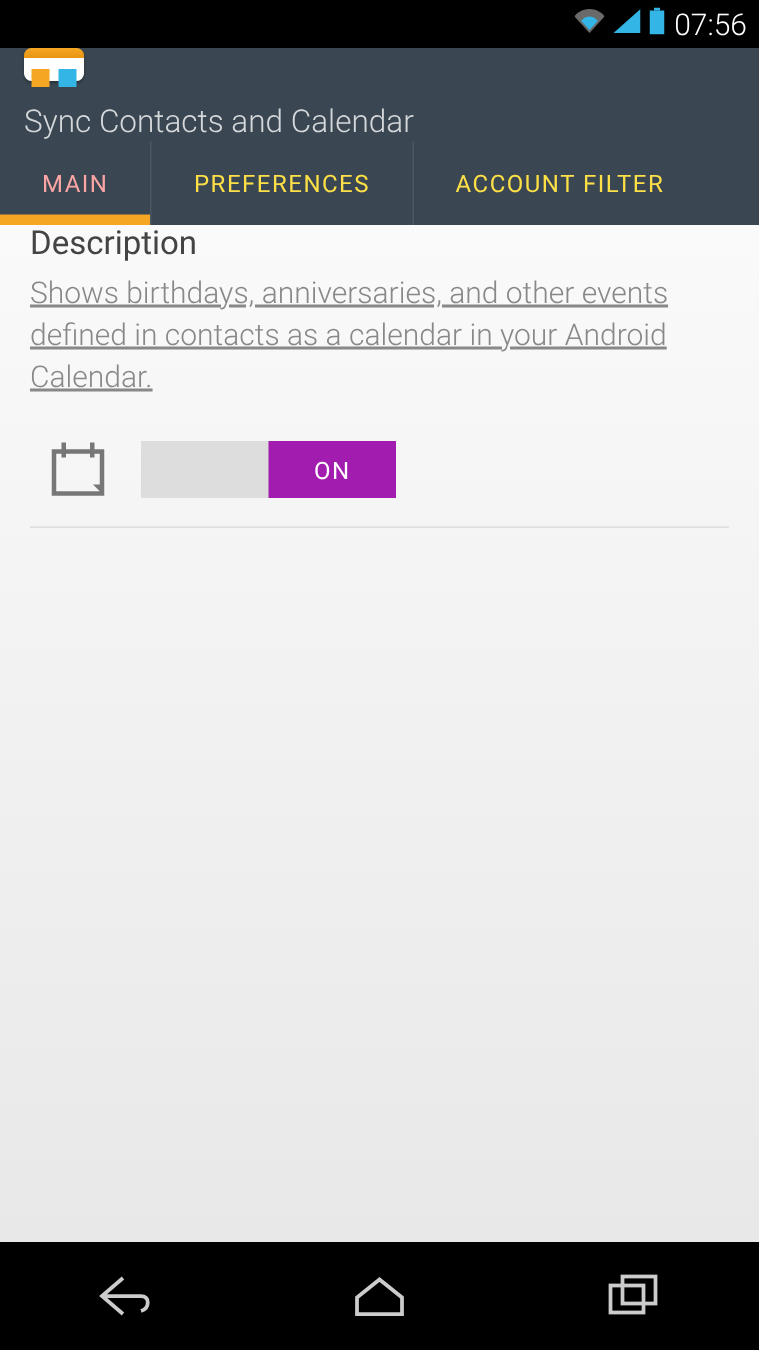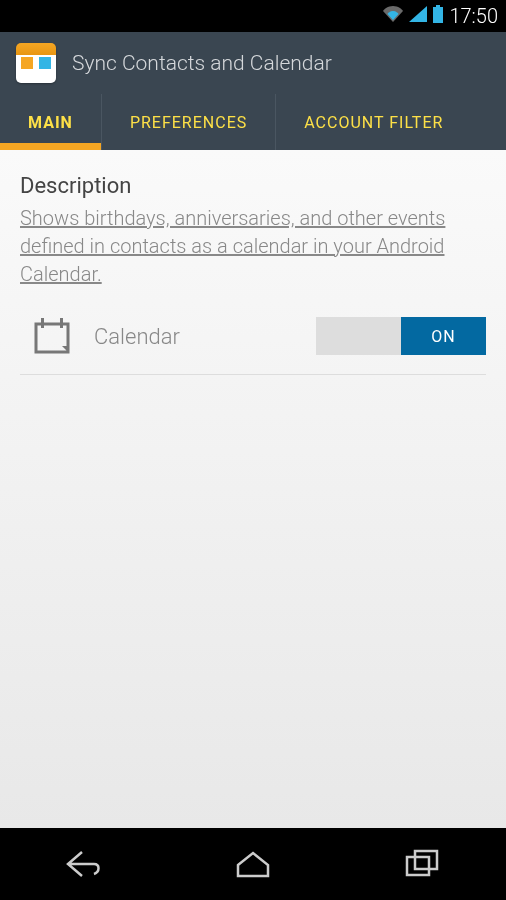--- a/index.html
+++ b/index.html
@@ -22,23 +22,23 @@
     .status-icon { color: #33b5e5; }
     .status-time {
       color: #fff;
       font-size: 20px;
       font-weight: 300;
     }
     .action-bar {
       height: 62px;
       background: #3a4651;
       display: flex;
-      align-items: center;
       padding: 0 16px;
       gap: 16px;
+      flex-direction: column;
     }
     .app-icon {
       width: 40px;
       height: 40px;
       background: linear-gradient(180deg, #f5a623 0%, #e89612 30%, #fff 30%, #fff 100%);
       border-radius: 5px;
       position: relative;
       box-shadow: 0 1px 2px rgba(0,0,0,0.3);
     }
     .app-icon::before {
@@ -72,32 +72,32 @@
       display: flex;
       align-items: center;
       justify-content: center;
       color: #fde047;
       font-size: 16px;
       letter-spacing: 1px;
       border-right: 1px solid #4a5661;
       position: relative;
     }
     .tab:last-child { border-right: none; padding-right: 8px; }
-    .tab.active { color: #fde047; font-weight: bold; }
+    .tab.active { color: #fca5a5; }
     .tab.active::after {
       content: '';
       position: absolute;
       bottom: 0; left: 0; right: 0;
       height: 7px;
       background: #f5a623;
     }
     .content {
       height: 678px;
       background: linear-gradient(180deg, #fafafa 0%, #e8e8e8 100%);
-      padding: 23px 20px;
+      padding: 0 20px;
     }
     .section-title {
       color: #444;
       font-size: 22px;
       font-weight: 400;
       margin-bottom: 6px;
     }
     .section-text {
       color: #888;
       font-size: 20px;
@@ -125,21 +125,21 @@
     .toggle {
       width: 170px;
       height: 38px;
       background: #ddd;
       display: flex;
       justify-content: flex-end;
     }
     .toggle-thumb {
       width: 85px;
       height: 100%;
-      background: #0369a1;
+      background: #a21caf;
       color: #fff;
       display: flex;
       align-items: center;
       justify-content: center;
       font-size: 16px;
       letter-spacing: 1px;
     }
     .sync-section { padding-top: 14px; }
     .nav-bar {
       height: 72px;
@@ -170,21 +170,21 @@
     <svg width="18" height="16" viewBox="0 0 18 16">
         <path fill="#33b5e5" d="M0 16 L18 16 L18 0 Z"></path>
       </svg>
   </span>
   <span class="status-icon">
     <svg width="10" height="18" viewBox="0 0 10 18">
         <rect x="3" y="0" width="4" height="2" fill="#33b5e5"></rect>
         <rect x="0" y="2" width="10" height="16" fill="#33b5e5"></rect>
       </svg>
   </span>
-  <span class="status-time">17:50</span>
+  <span class="status-time">07:56</span>
 </div>
 
 <div class="action-bar">
   <div class="app-icon"></div>
   <div class="app-title">Sync Contacts and Calendar</div>
 </div>
 
 <div class="tabs">
   <div class="tab active">
     <span>MAIN</span>
@@ -203,21 +203,20 @@
 
   <div class="calendar-row">
     <div class="cal-icon">
       <svg width="40" height="40" viewBox="0 0 40 40">
         <rect x="9" y="2" width="3" height="10" fill="#777"></rect>
         <rect x="28" y="2" width="3" height="10" fill="#777"></rect>
         <rect x="4" y="8" width="32" height="28" fill="none" stroke="#777" stroke-width="3"></rect>
         <path d="M30 30 L36 36 L36 30 Z" fill="#777"></path>
       </svg>
     </div>
-    <div class="cal-label">Calendar</div>
     <div class="toggle">
       <div class="toggle-thumb">ON</div>
     </div>
   </div>
 
 </div>
 
 <div class="nav-bar">
   <div class="nav-btn">
     <svg width="40" height="32" viewBox="0 0 40 32">

